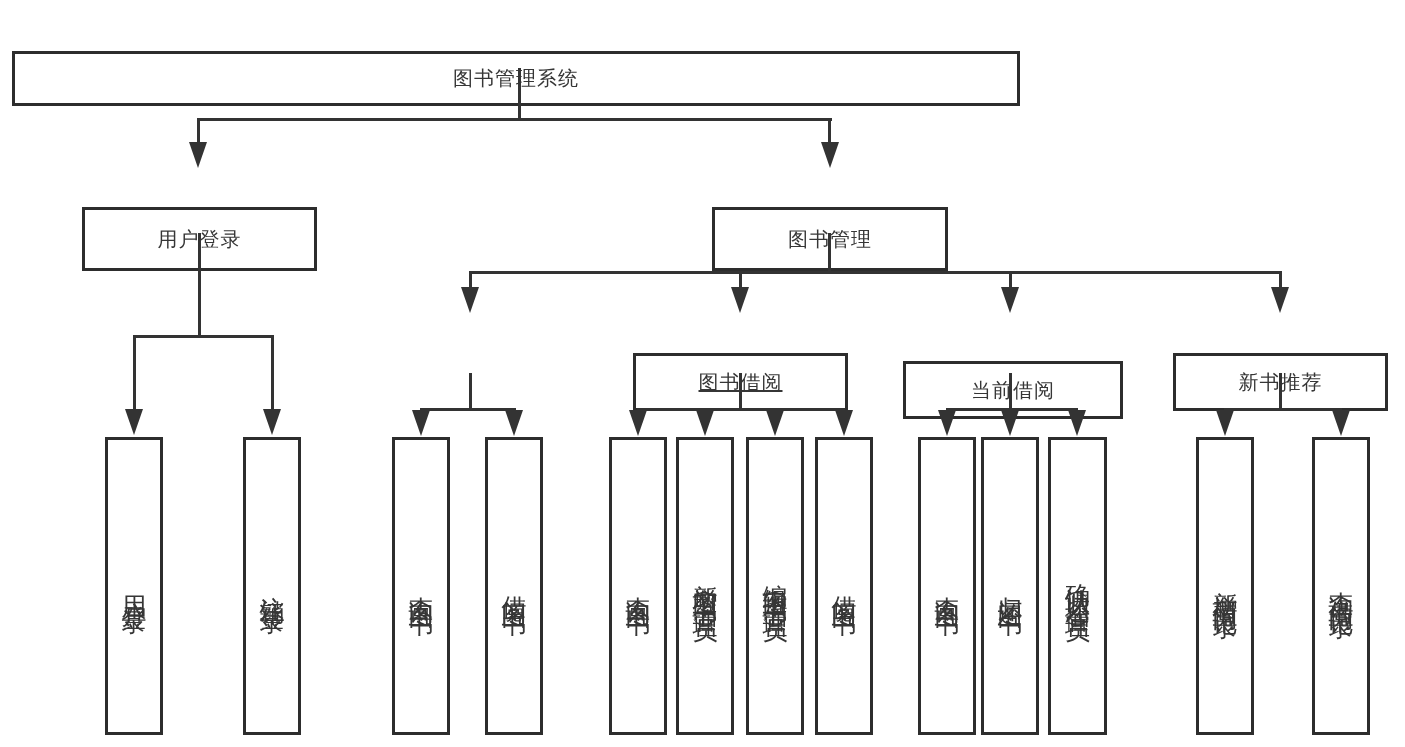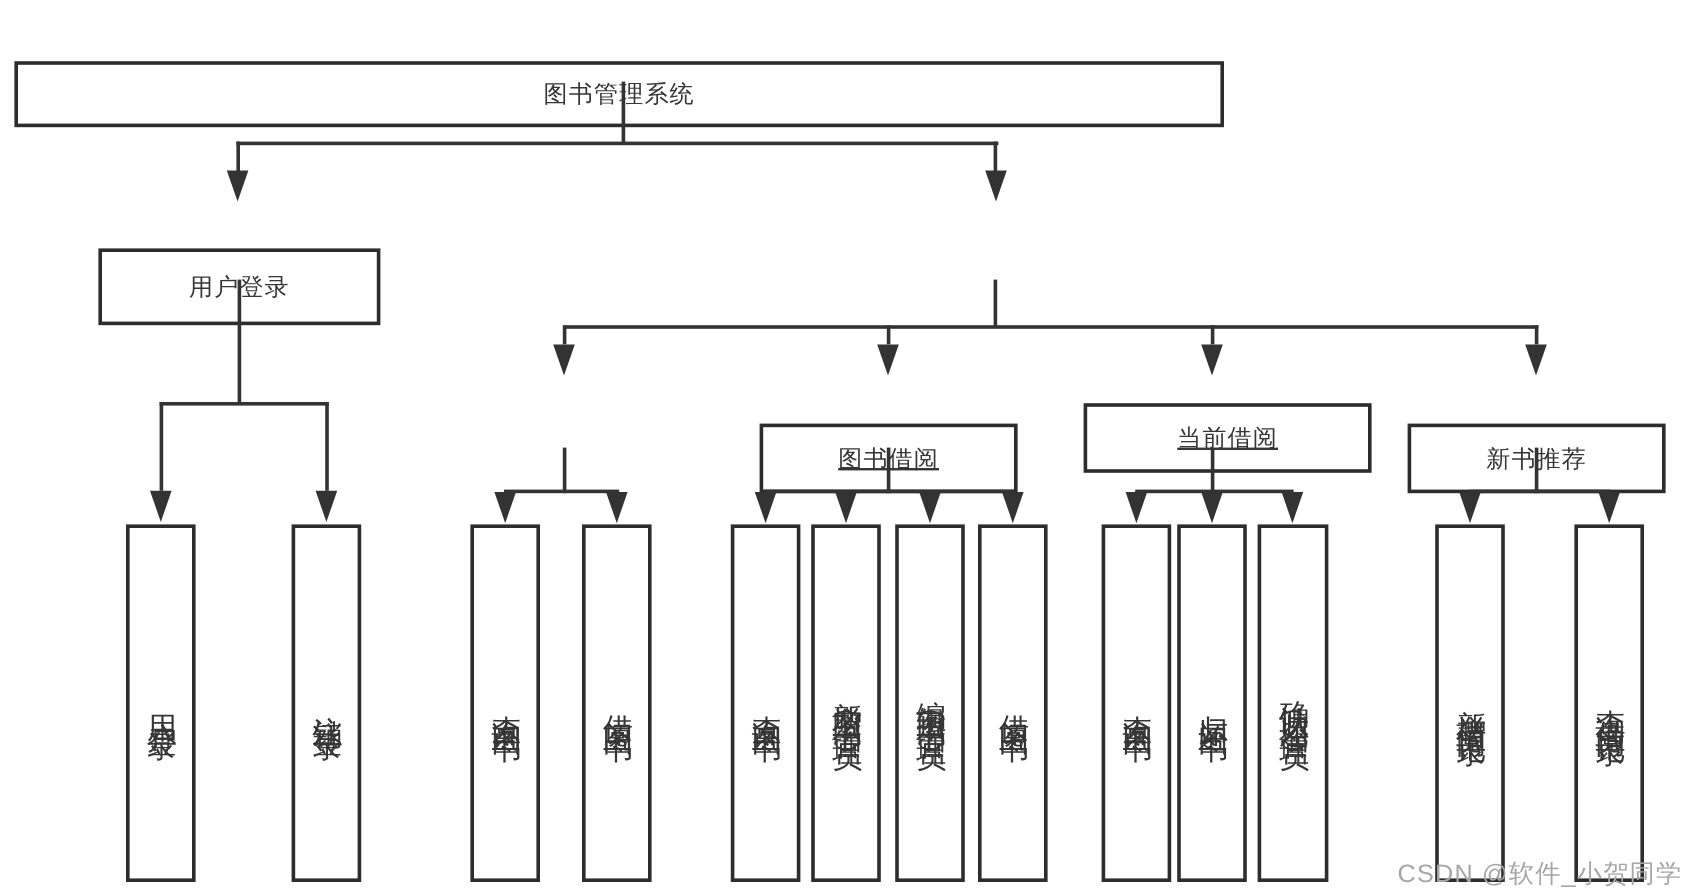--- a/index.html
+++ b/index.html
@@ -51,20 +51,23 @@
   <div class="vline" style="left:518px;top:68px;height:52px;"></div>
   <div class="hline" style="left:197px;top:118px;width:635px;"></div>
   <div class="vline" style="left:197px;top:118px;height:26px;"></div>
   <div class="arrow" style="left:189px;top:142px;"></div>
   <div class="vline" style="left:828px;top:118px;height:26px;"></div>
   <div class="arrow" style="left:821px;top:142px;"></div>
 
   <div class="box" style="left:82px;top:169px;width:235px;height:64px;">
     <span>用户登录</span>
   </div>
+  <div class="box" style="left:712px;top:169px;width:236px;height:64px;">
+    <span>图书管理</span>
+  </div>
 
   <div class="vline" style="left:198px;top:233px;height:104px;"></div>
   <div class="hline" style="left:133px;top:335px;width:141px;"></div>
   <div class="vline" style="left:133px;top:335px;height:74px;"></div>
   <div class="arrow" style="left:125px;top:409px;"></div>
   <div class="vline" style="left:271px;top:335px;height:74px;"></div>
   <div class="arrow" style="left:263px;top:409px;"></div>
 
   <div class="vline" style="left:828px;top:233px;height:40px;"></div>
   <div class="hline" style="left:470px;top:271px;width:812px;"></div>
@@ -73,21 +76,21 @@
   <div class="vline" style="left:739px;top:271px;height:16px;"></div>
   <div class="arrow" style="left:731px;top:287px;"></div>
   <div class="vline" style="left:1009px;top:271px;height:16px;"></div>
   <div class="arrow" style="left:1001px;top:287px;"></div>
   <div class="vline" style="left:1279px;top:271px;height:16px;"></div>
   <div class="arrow" style="left:1271px;top:287px;"></div>
 
   <div class="box" style="left:633px;top:315px;width:215px;height:58px;text-decoration:underline;">
     <span>图书借阅</span>
   </div>
-  <div class="box" style="left:903px;top:298px;width:240px;height:58px;text-decoration:underline;">
+  <div class="box" style="left:903px;top:323px;width:220px;height:58px;">
     <span>当前借阅</span>
   </div>
   <div class="box" style="left:1173px;top:315px;width:215px;height:58px;">
     <span>新书推荐</span>
   </div>
 
   <div class="vline" style="left:469px;top:373px;height:38px;"></div>
   <div class="hline" style="left:420px;top:408px;width:96px;"></div>
   <div class="arrow" style="left:412px;top:410px;"></div>
   <div class="arrow" style="left:505px;top:410px;"></div>
@@ -147,15 +150,14 @@
     <span class="vtext">确认归还（管理员）</span>
   </div>
 
   <div class="leaf" style="left:1196px;top:437px;width:58px;height:298px;">
     <span class="vtext">新增借阅记录</span>
   </div>
   <div class="leaf" style="left:1312px;top:437px;width:58px;height:298px;">
     <span class="vtext">查询借阅记录</span>
   </div>
 
-  <div class="watermark">CSDN @软件_小贺同学</div>
 
 </div>
 
 </body></html>

